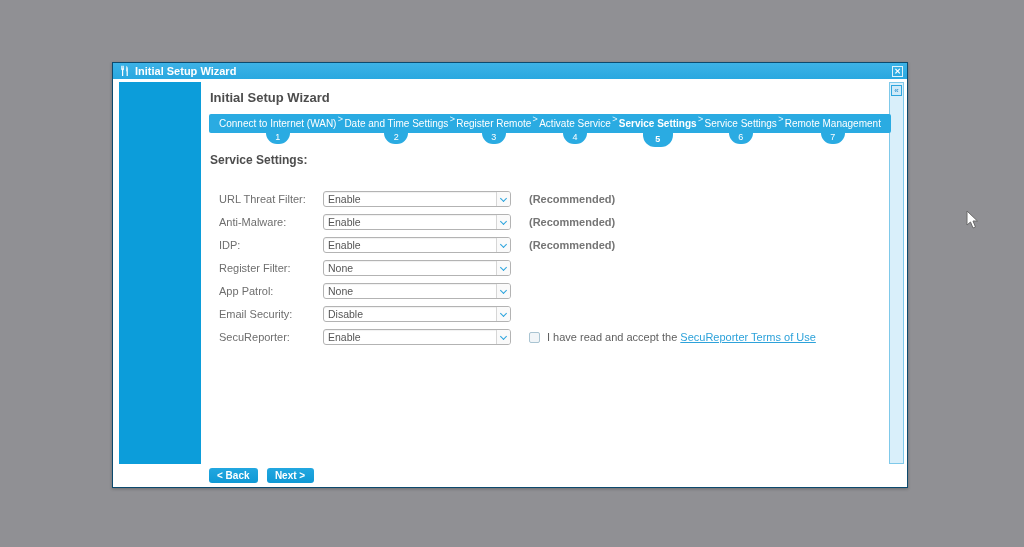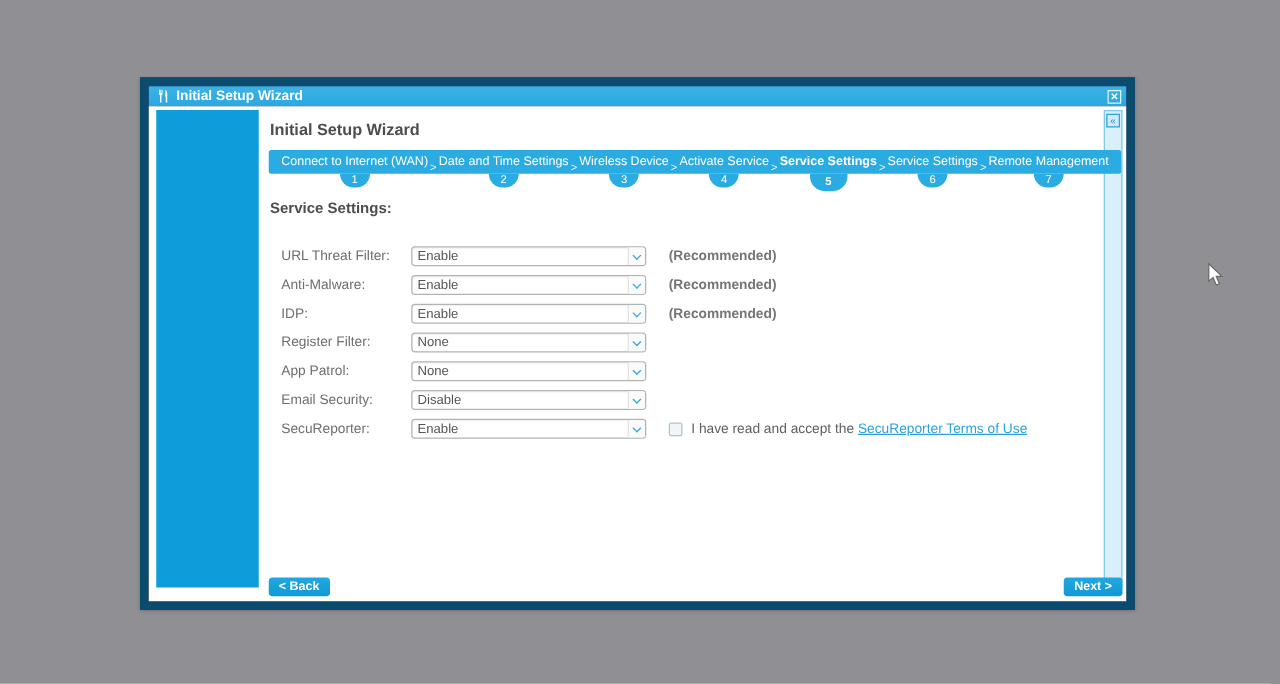--- a/index.html
+++ b/index.html
@@ -7,22 +7,22 @@
   body {
     background:#909094;
     font-family:"Liberation Sans", sans-serif;
     position:relative;
     overflow:hidden;
   }
 
   
   .window {
     position:absolute; left:112px; top:62px; width:796px; height:426px;
-    background:#0f172a;
-    border:7px solid #0c4a6e;
+    background:#d946ef;
+    border:1px solid #0c4a6e;
     box-shadow:0 1px 3px rgba(0,0,0,.25);
   }
   .titlebar {
     position:absolute; left:0; top:0; right:0; height:16px;
     background:linear-gradient(#3db2e6,#29a8e0);
     display:flex; align-items:center;
     color:#fff; font-size:11px; font-weight:bold;
     padding:0 4px;
   }
   .titlebar .win-icon { width:12px; height:12px; margin:0 4px 0 2px; flex:0 0 auto; }
@@ -55,21 +55,21 @@
 
   .page-title {
     position:absolute; left:1px; top:11px;
     font-size:13px; font-weight:bold; color:#4d4d4d;
   }
 
   
   .steps {
     position:absolute; left:0; top:35px; width:682px; height:19px;
     background:#2aabe2; border-radius:2px;
-    display:flex; align-items:flex-end; justify-content:space-between;
+    display:flex; align-items:flex-start; justify-content:space-between;
     padding:0 10px; font-size:10px; color:#ffffff;
   }
   .step { position:relative; white-space:nowrap; height:19px; line-height:19px; }
   .step.active { font-weight:bold; }
   .sep { color:#eaf7fd; font-size:9px; }
   .bump {
     position:absolute; top:19px; left:50%; transform:translateX(-50%);
     width:24px; height:11px; background:#2aabe2;
     border-radius:0 0 12px 12px;
     text-align:center; font-size:9px; line-height:9px; font-weight:normal;
@@ -112,22 +112,22 @@
   .agree { display:flex; align-items:center; margin-left:18px; }
   .checkbox {
     width:11px; height:11px; border:1px solid #a9c4d2; background:#f1f5f8;
     border-radius:2px; cursor:pointer; flex:0 0 auto;
   }
   .agree-text { margin-left:7px; font-size:11px; color:#5f5f5f; white-space:nowrap; }
   .agree-link { color:#2da2da; text-decoration:underline; cursor:pointer; }
 
   
   .footer {
-    position:absolute; left:0; top:377px; width:683px;
-    display:flex; justify-content:space-between; gap:9px;
+    position:absolute; left:0; top:389px; width:683px;
+    display:flex; justify-content:flex-start; gap:9px;
   }
   .btn {
     min-width:47px; height:15px; padding:0 8px;
     background:linear-gradient(#22a7e0,#0f99d5);
     border:none; border-radius:3px;
     color:#fff; font-weight:bold; font-size:10px; line-height:15px;
     font-family:"Liberation Sans", sans-serif;
     cursor:pointer; text-align:center;
   }
 
@@ -165,21 +165,21 @@
           <span>Connect to Internet (WAN)</span>
           <span class="bump">1</span>
         </span>
         <span class="sep">&gt;</span>
         <span class="step">
           <span>Date and Time Settings</span>
           <span class="bump">2</span>
         </span>
         <span class="sep">&gt;</span>
         <span class="step">
-          <span>Wireless Device</span>
+          <span>Register Remote</span>
           <span class="bump">3</span>
         </span>
         <span class="sep">&gt;</span>
         <span class="step">
           <span>Activate Service</span>
           <span class="bump">4</span>
         </span>
         <span class="sep">&gt;</span>
         <span class="step active">
           <span>Service Settings</span>

